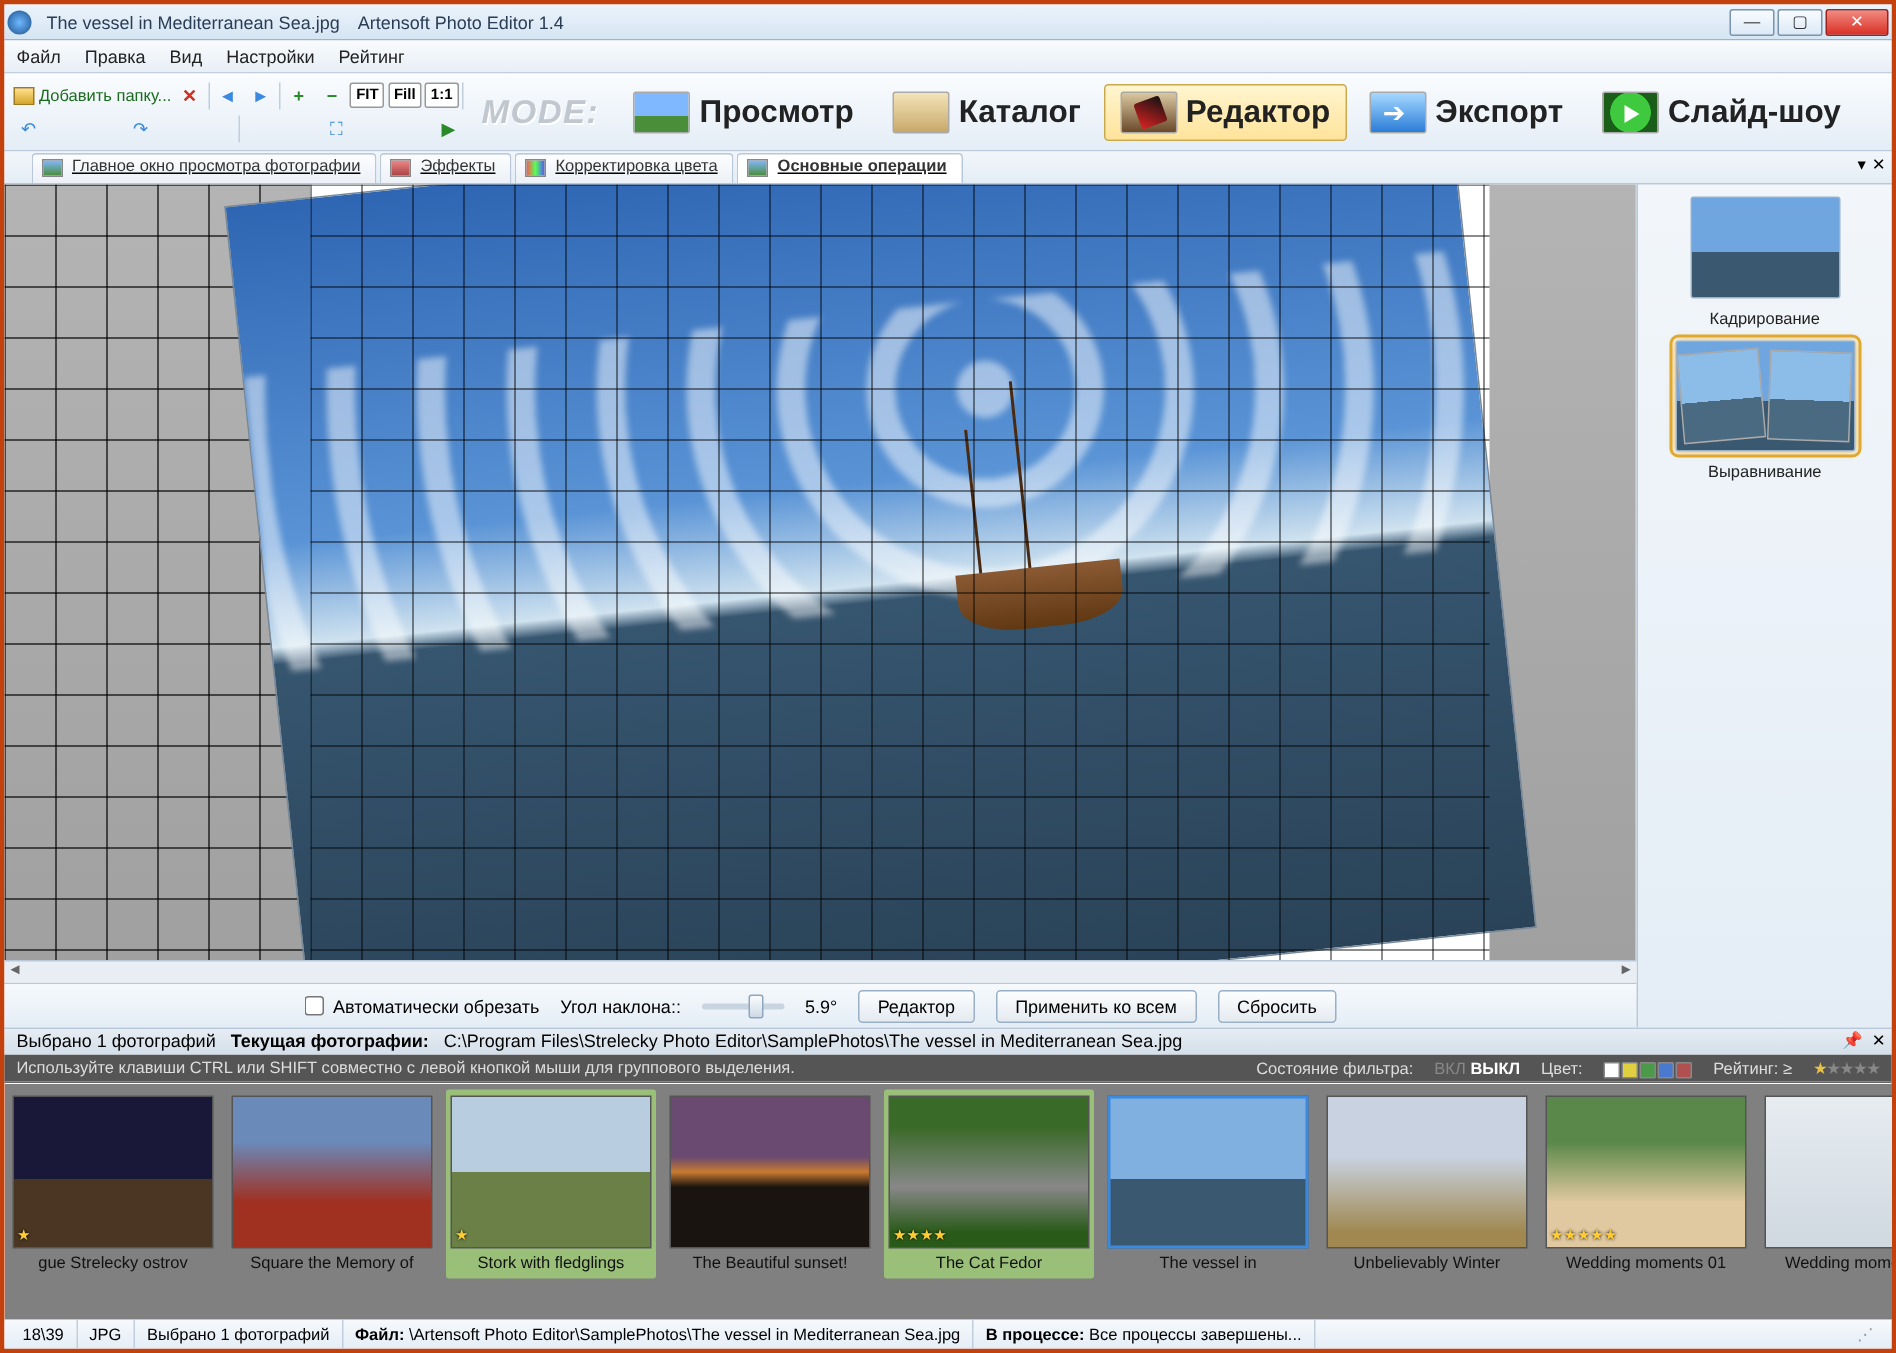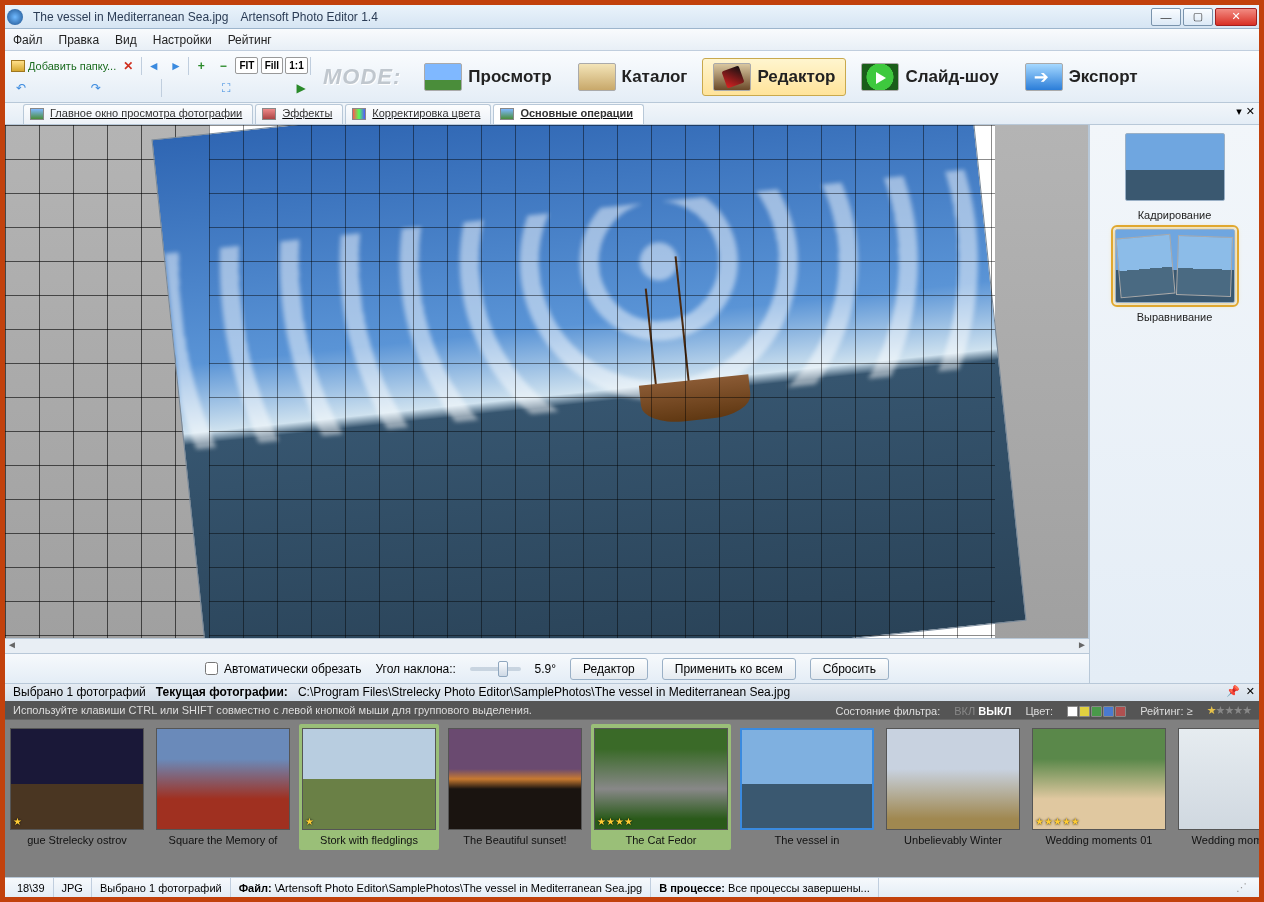--- a/index.html
+++ b/index.html
@@ -1,36 +1,36 @@
 <!DOCTYPE html>
 <html><head>
 <meta charset="utf-8">
 <style>
 * { box-sizing: border-box; margin: 0; padding: 0; font-family: "Segoe UI", Tahoma, sans-serif; }
 body { width: 1264px; height: 902px; background: #d6e5f3; overflow: hidden; font-size: 12px; }
-.window { display: flex; flex-direction: column; height: 100%; background: #fff; border: 5px solid #c2410c; }
+.window { display: flex; flex-direction: column; height: 100%; background: #fff; border: 3px solid #c2410c; }
 .titlebar { height: 24px; background: linear-gradient(#eaf3fb,#d6e5f3); display: flex; align-items: center; padding: 0 2px; border-bottom: 1px solid #9db5cc; font-size: 12px; }
 .titlebar .app-icon { width: 16px; height: 16px; border-radius: 50%; background: radial-gradient(#6fb9ff,#1a4e8a); margin-right: 4px; }
 .titlebar .txt { flex: 0 0 auto; padding: 0 6px; color: #2b3c55; }
 .titlebar .spacer { flex: 1; }
 .winbtns { display: flex; gap: 2px; }
 .winbtn { width: 30px; height: 18px; border: 1px solid #7a94ad; border-radius: 2px; display: flex; align-items: center; justify-content: center; font-size: 11px; color: #333; background: linear-gradient(#f9fcff,#dce9f6); }
 .winbtn.close { background: linear-gradient(#f28b82,#d93025); color: #fff; border-color: #a02020; width: 42px; }
 .menubar { height: 22px; background: linear-gradient(#f9fbfd,#e8eff6); border-bottom: 1px solid #c0cede; display: flex; align-items: center; padding: 0 8px; gap: 16px; font-size: 12px; color: #222; }
 .menubar span { cursor: default; }
 .toolbar { height: 52px; background: linear-gradient(#fafcfe,#e4edf6); border-bottom: 1px solid #b8c8d8; display: flex; align-items: center; padding: 0 6px; gap: 4px; flex-wrap: nowrap; }
 .toolbar .smallrow { display: flex; align-items: center; gap: 2px; flex-wrap: wrap; width: 300px; justify-content: space-between; }
 .smbtn { width: 20px; height: 20px; display: inline-flex; align-items: center; justify-content: center; border: 1px solid transparent; border-radius: 2px; }
 .addfolder { font-size: 11px; color: #1a6b1e; display: inline-flex; align-items: center; gap: 3px; }
 .txtbtn { font-size: 10px; font-weight: bold; padding: 2px 3px; border: 1px solid #999; border-radius: 2px; background: #fff; }
 .mode-label { font-size: 22px; font-weight: bold; font-style: italic; color: #c0c7ce; letter-spacing: 1px; margin: 0 8px; text-shadow: 1px 1px 0 #fff; }
 .modebtn { display: flex; align-items: center; gap: 6px; padding: 4px 10px; border: 1px solid transparent; border-radius: 3px; }
 .modebtn.active { background: linear-gradient(#fff5cf,#ffe39a); border-color: #c9a94d; }
 .modebtn .micon { width: 38px; height: 28px; border: 1px solid #aaa; border-radius: 2px; }
-.modebtn .mlabel { font-size: 17px; font-weight: bold; color: #222; }
+.modebtn .mlabel { font-size: 21px; font-weight: bold; color: #222; }
 .ic-view { background: linear-gradient(#7fb8ff 60%, #4a8d3a 60%); }
 .ic-cat { background: linear-gradient(#f3e4b8,#c8a86a); }
 .ic-edit { background: linear-gradient(#d9c7a0,#6b4a2a); position: relative; }
 .ic-edit::after { content:""; position:absolute; left:10px; top:4px; width:18px; height:18px; background: linear-gradient(45deg,#d22,#111); transform: rotate(-20deg); border-radius:2px; }
 .ic-slide { background: radial-gradient(circle at 50% 50%, #3ec93e 60%, #1a5e1a 62%); border-radius:50%; position:relative; }
 .ic-slide::after { content:""; position:absolute; left:14px; top:8px; border-left:10px solid #fff; border-top:6px solid transparent; border-bottom:6px solid transparent; }
 .ic-export { background: linear-gradient(#a5d8ff,#2b7dd8); position:relative; }
 .ic-export::after { content:"➔"; position:absolute; left:8px; top:2px; color:#fff; font-size:18px; }
 .tabs { height: 22px; display: flex; align-items: flex-end; padding-left: 18px; gap: 2px; background: linear-gradient(#f2f6fa,#e4edf6); border-bottom: 1px solid #b8c8d8; position: relative; text-decoration: underline; }
 .tab { height: 20px; padding: 2px 10px 0 26px; font-size: 11px; border: 1px solid #b8c8d8; border-bottom: none; border-radius: 3px 3px 0 0; background: linear-gradient(#fcfdfe,#ecf1f7); position: relative; color: #333; }
@@ -136,26 +136,26 @@
       </div>
     <div class="modebtn">
         <div class="micon ic-cat"></div>
         <span class="mlabel">Каталог</span>
       </div>
     <div class="modebtn active">
         <div class="micon ic-edit"></div>
         <span class="mlabel">Редактор</span>
       </div>
     <div class="modebtn">
+        <div class="micon ic-export"></div>
+        <span class="mlabel">Экспорт</span>
+      </div>
+    <div class="modebtn">
         <div class="micon ic-slide"></div>
         <span class="mlabel">Слайд-шоу</span>
-      </div>
-    <div class="modebtn">
-        <div class="micon ic-export"></div>
-        <span class="mlabel">Экспорт</span>
       </div>
   </div>
 
   <div class="tabs">
     <div class="tab"><span class="ticon"></span><span>Главное окно просмотра фотографии</span></div>
     <div class="tab"><span class="ticon" style="background:linear-gradient(#e88,#a44)"></span><span>Эффекты</span></div>
     <div class="tab"><span class="ticon" style="background:linear-gradient(90deg,#f55,#5f5,#55f)"></span><span>Корректировка цвета</span></div>
     <div class="tab active"><span class="ticon"></span><span>Основные операции</span></div>
     <div class="tabright">
         <span>▾</span>

